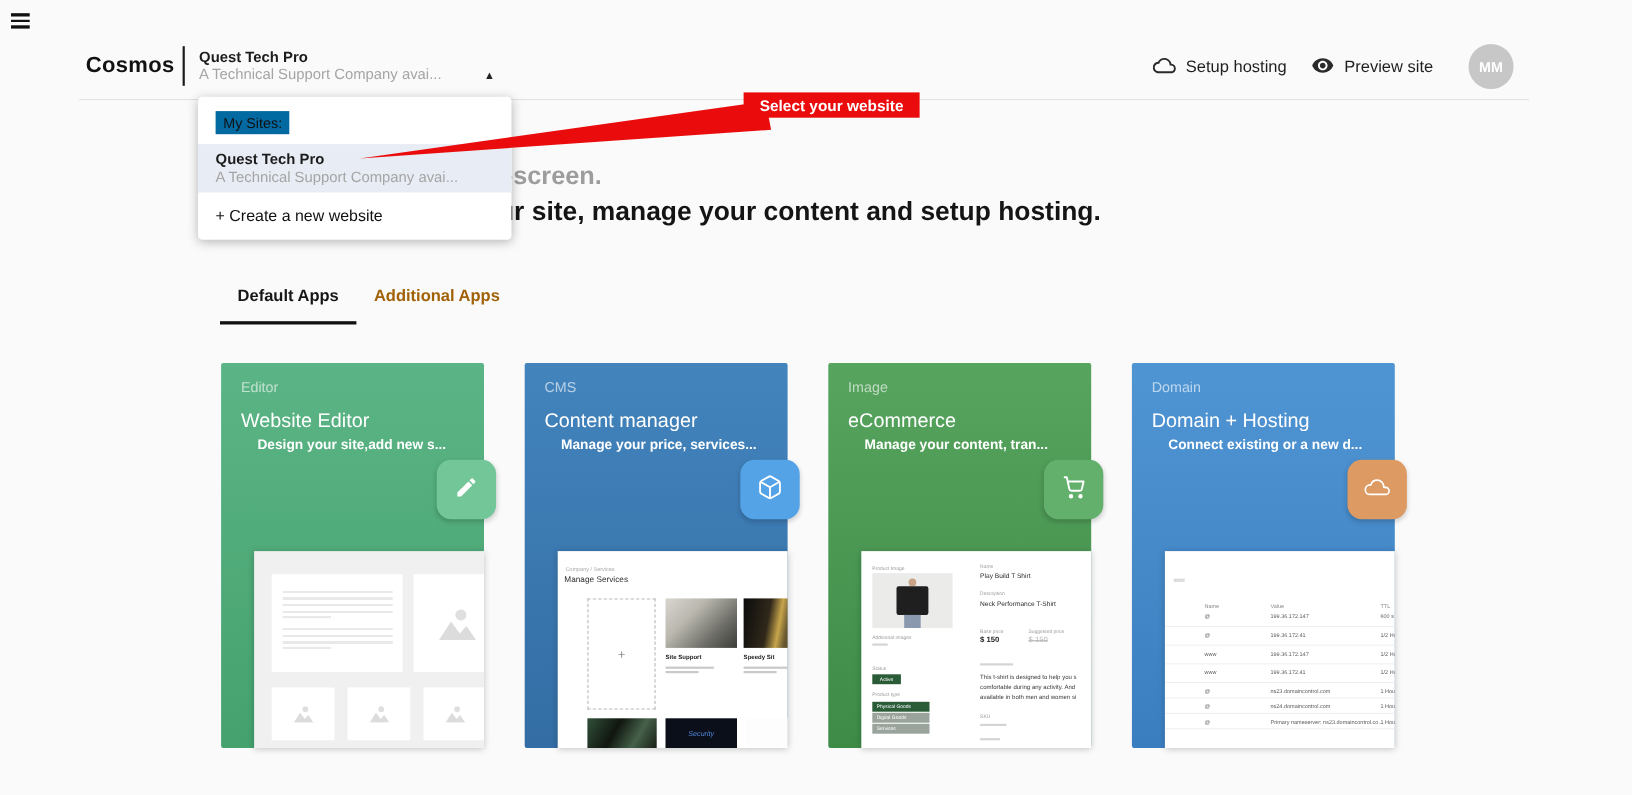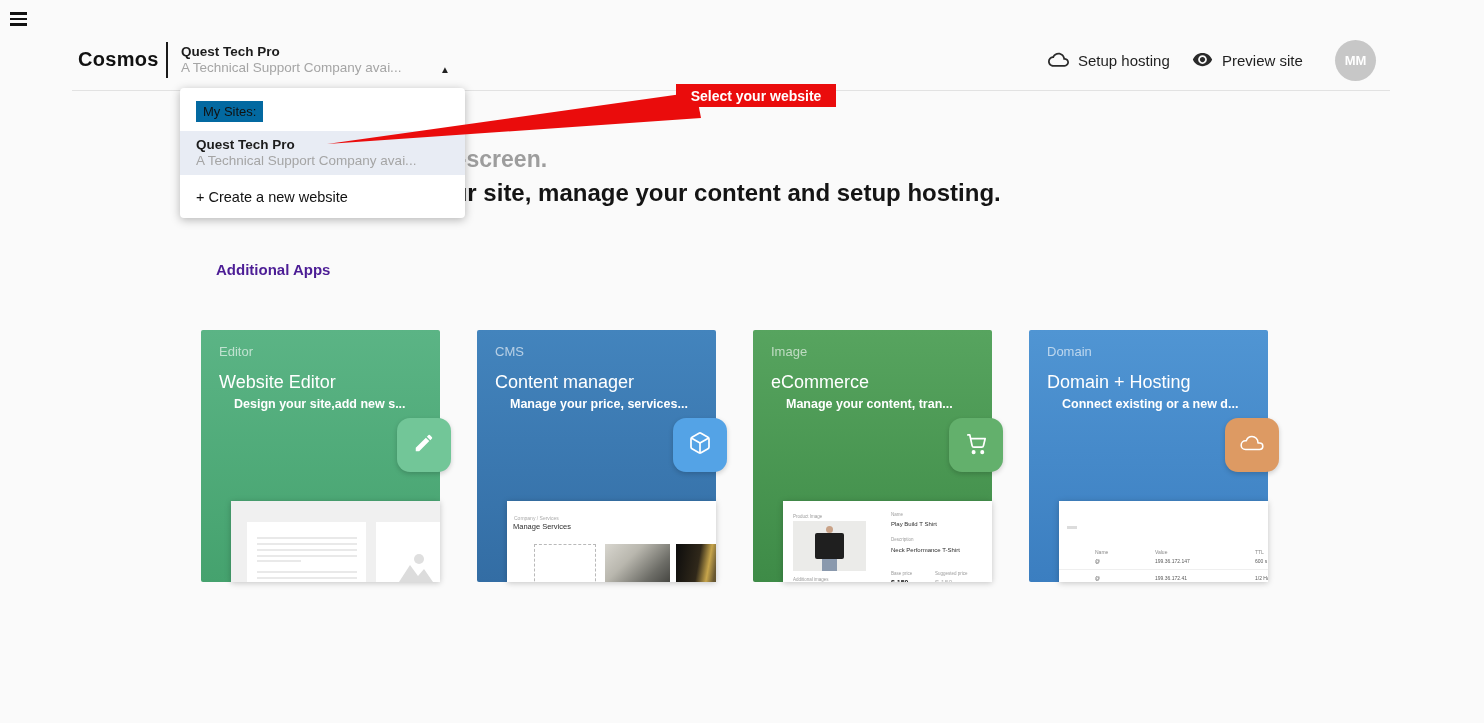--- a/index.html
+++ b/index.html
@@ -47,26 +47,26 @@
   .dd-create { padding:14px 16px; font-size:14.5px; color:#111; cursor:pointer; }
 
   
   .annotation-svg { position:absolute; left:0; top:0; width:1484px; height:723px; z-index:60; pointer-events:none; }
   .annotation-banner { position:absolute; left:676px; top:84px; width:160px; height:23px; background:#ea0c0c;
     color:#fff; font-size:14px; font-weight:bold; display:flex; align-items:center; justify-content:center;
     z-index:61; }
 
   
   .tabs { position:absolute; left:200px; top:248px; display:flex; }
-  .tab { padding:13px 16px 14px; font-size:15px; font-weight:bold; color:#4c1d95; cursor:pointer; border-bottom:3px solid transparent; }
+  .tab { padding:13px 16px 14px; font-size:15px; font-weight:bold; color:#a16207; cursor:pointer; border-bottom:3px solid transparent; }
   .tab.active { color:#161616; border-bottom-color:#111; }
 
   
   .cards { position:absolute; left:201px; top:330px; display:flex; gap:37px; }
-  .card { position:relative; width:239px; height:252px; border-radius:2px; cursor:pointer; color:#fff; }
+  .card { position:relative; width:239px; height:350px; border-radius:2px; cursor:pointer; color:#fff; }
   .card-editor { background:linear-gradient(180deg,#5bb485,#45a26e); }
   .card-cms    { background:linear-gradient(180deg,#4384bd,#336da4); }
   .card-store  { background:linear-gradient(180deg,#57a45f,#3e8b47); }
   .card-domain { background:linear-gradient(180deg,#5095d3,#3b7ec0); }
   .card-category { position:absolute; left:18px; top:14px; font-size:13px; color:rgba(255,255,255,.62); }
   .card-title { position:absolute; left:18px; top:42px; font-size:18px; font-weight:normal; color:#fff; }
   .card-subtitle { position:absolute; left:17px; top:67px; font-size:12.5px; font-weight:bold; color:#fff; white-space:nowrap;margin-left:16px; }
   .card-btn { position:absolute; right:-11px; top:88px; width:54px; height:54px; border-radius:13px;
     display:flex; align-items:center; justify-content:center; box-shadow:0 2px 5px rgba(0,0,0,.18); }
   .btn-editor { background:#72c698; } .btn-cms { background:#54a3e6; }
@@ -182,20 +182,21 @@
   </div>
   <div class="dd-create">+ Create a new website</div>
 </div>
 
 <svg class="annotation-svg">
   <polygon points="327,144 696,92 701,118" fill="#ea0c0c"></polygon>
 </svg>
 <div class="annotation-banner">Select your website</div>
 
 <div class="tabs">
+  <div class="tab active">Default Apps</div>
   <div class="tab">Additional Apps</div>
 </div>
 
 <div class="cards">
 
   <div class="card card-editor">
     <div class="card-category">Editor</div>
     <div class="card-title">Website Editor</div>
     <div class="card-subtitle">Design your site,add new s...</div>
     <div class="card-btn btn-editor">

